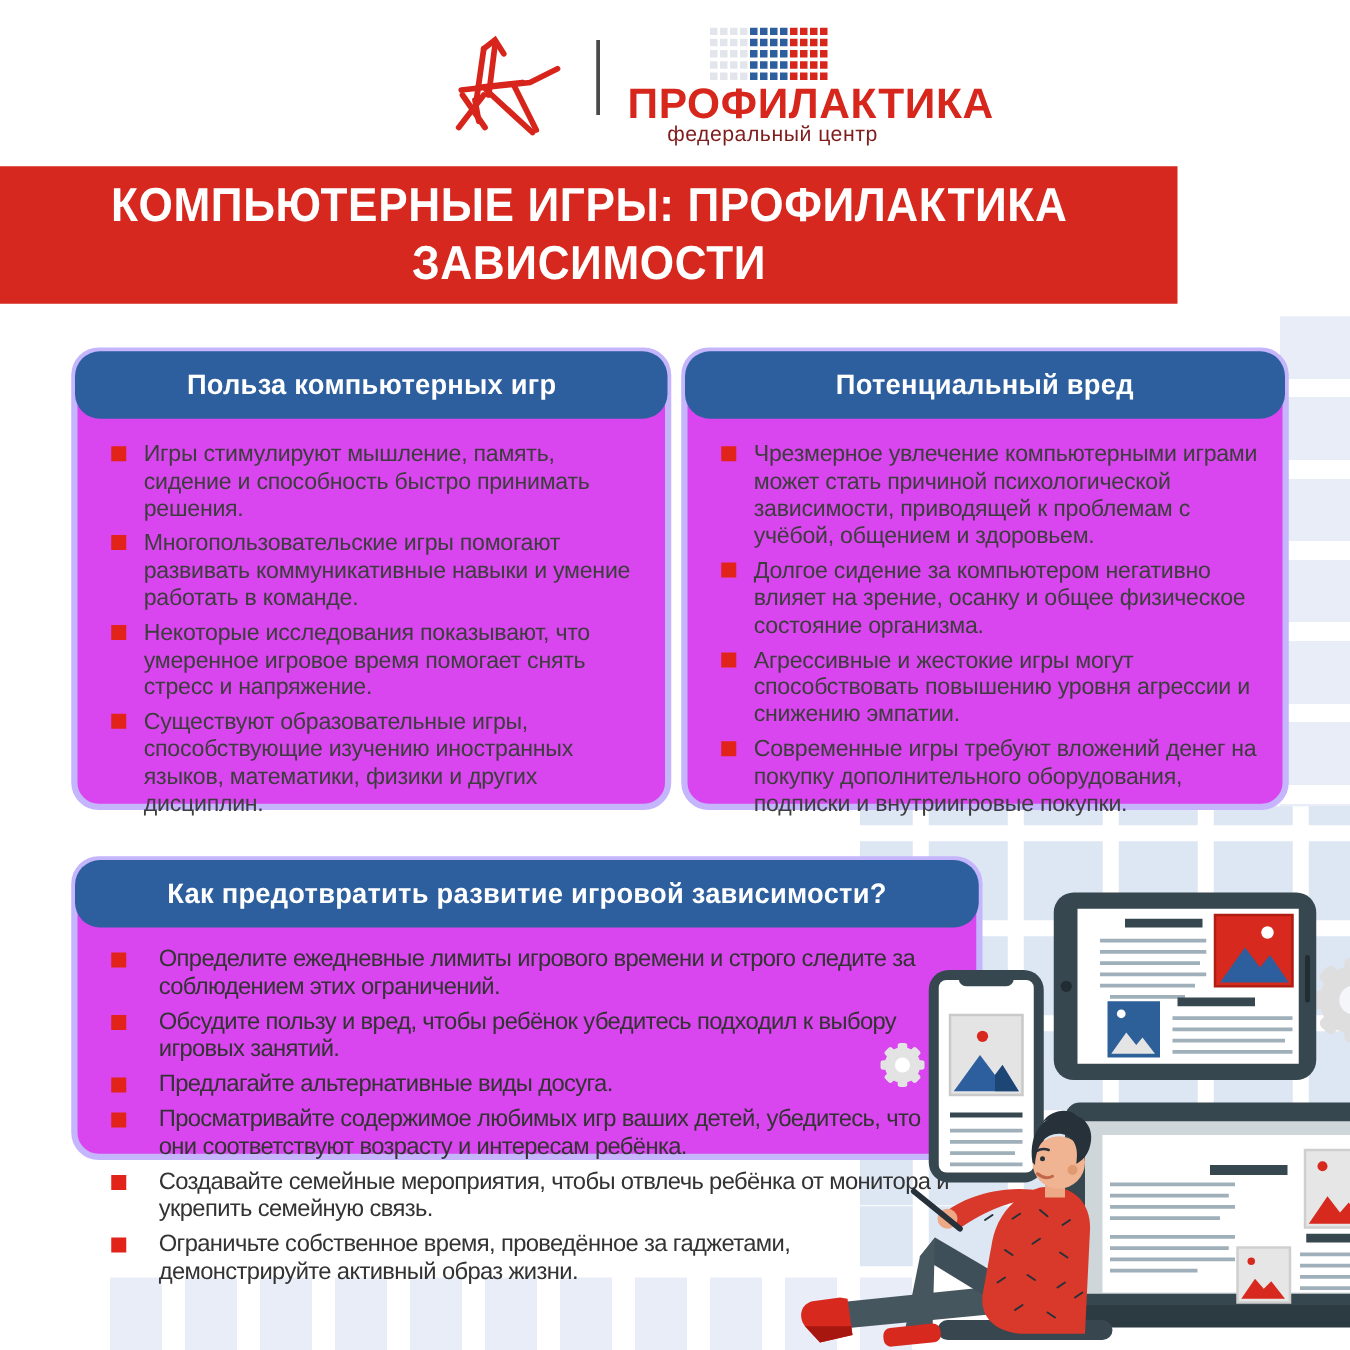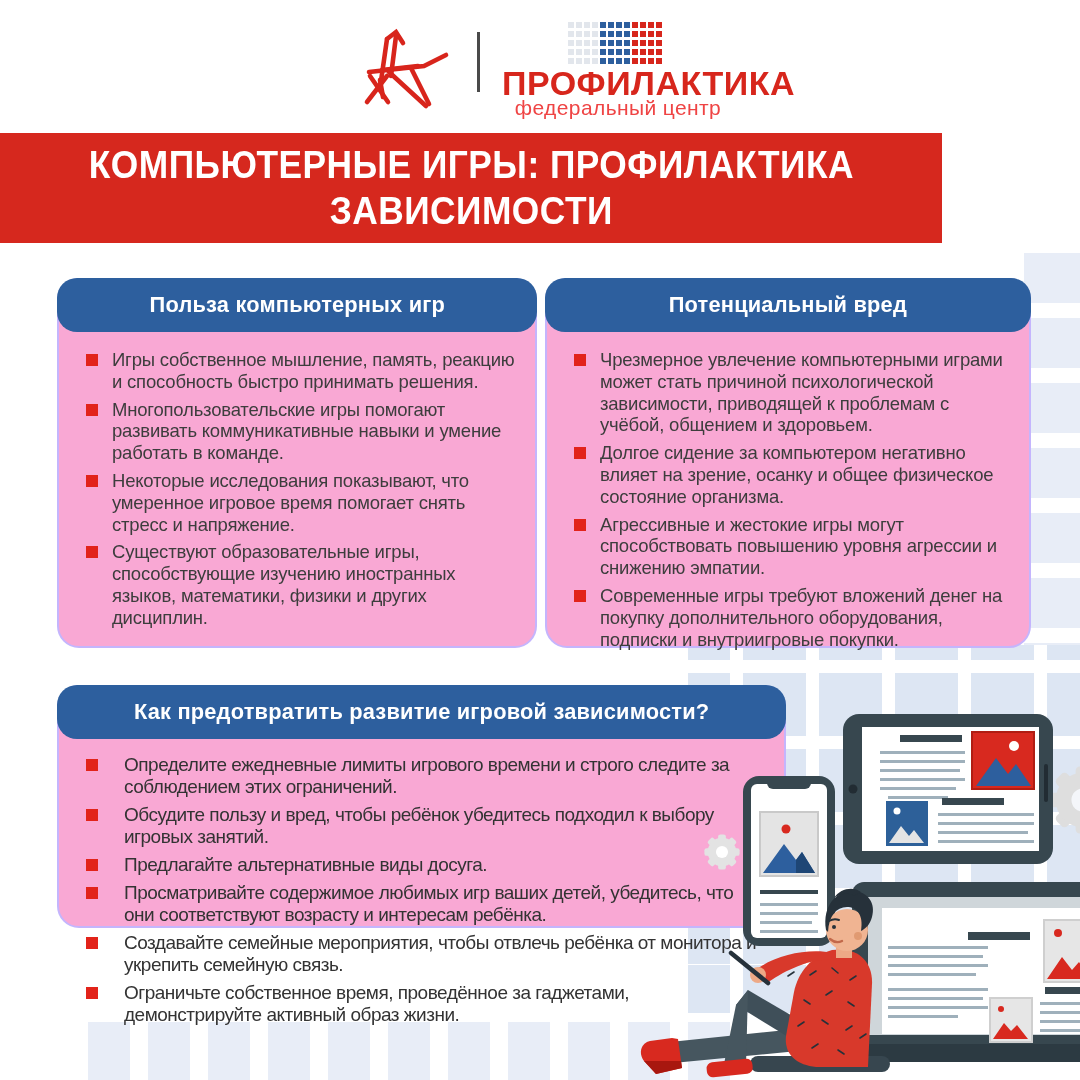--- a/index.html
+++ b/index.html
@@ -16,30 +16,30 @@
     background-position:-21px -48px;}
   .pat-bottom{left:88px;top:1022px;width:660px;height:58px;
     background:repeating-linear-gradient(90deg,#e8edf7 0 42px,#ffffff 42px 60px);}
 
   
   .logo-chair{position:absolute;left:356px;top:24px;width:94px;height:96px;z-index:3;}
   .logo-divider{position:absolute;left:477px;top:32px;width:3px;height:60px;background:#4a4a4a;z-index:3;}
   .logo-block{position:absolute;left:502px;top:22px;width:232px;text-align:center;z-index:3;}
   .logo-mosaic{display:block;margin:0 auto 4px auto;}
   .logo-brand{font-size:34px;font-weight:800;color:#d7261c;letter-spacing:.5px;line-height:30px;}
-  .logo-subtitle{font-size:21px;color:#ef4444;letter-spacing:.4px;line-height:20px;}
+  .logo-subtitle{font-size:17px;color:#7f1d1d;letter-spacing:.4px;line-height:20px;}
 
   
   .banner{position:absolute;left:0;top:133px;width:942px;height:110px;background:#d6281e;z-index:1;
     display:flex;flex-direction:column;justify-content:center;align-items:center;}
   .banner .line{color:#ffffff;font-weight:800;font-size:38px;line-height:46px;letter-spacing:.5px;
     transform:scaleX(.93);transform-origin:center;white-space:nowrap;}
 
   
-  .card{position:absolute;background:#f9a8d4;border:2px solid #c4b5fd;border-radius:22px;z-index:1;box-sizing:border-box;}
+  .card{position:absolute;background:#d946ef;border:5px solid #c4b5fd;border-radius:22px;z-index:1;box-sizing:border-box;}
   .card-benefits{left:57px;top:278px;width:480px;height:370px;}
   .card-harm{left:545px;top:278px;width:486px;height:370px;padding-left:40px;}
   .card-prevention{left:57px;top:685px;width:729px;height:243px;text-decoration:underline;}
   .card-header{position:absolute;left:-2px;top:-2px;right:-2px;height:54px;background:#2d5f9e;border-radius:20px;
     display:flex;align-items:center;justify-content:center;}
   .card-header .ttl{color:#ffffff;font-weight:700;font-size:22.5px;letter-spacing:.2px;transform:scaleX(.97);white-space:nowrap;}
   .card-body{position:absolute;left:0;right:0;top:54px;bottom:0;padding:15px 18px 0 27px;}
   ul.blist{list-style:none;margin:0;padding:0;}
   ul.blist li{display:flex;align-items:flex-start;margin:0 0 6px 0;}
   .sq{flex:0 0 12px;width:12px;height:12px;background:#e2231a;margin:5px 14px 0 0;}
@@ -150,21 +150,21 @@
   </div>
 
   <div class="card card-benefits">
     <div class="card-header">
       <span class="ttl">Польза компьютерных игр</span>
     </div>
     <div class="card-body">
       <ul class="blist">
         <li>
             <span class="sq"></span>
-            <span class="btxt">Игры собственное мышление, память, реакцию и способность быстро принимать решения.</span>
+            <span class="btxt">Игры стимулируют мышление, память, сидение и способность быстро принимать решения.</span>
           </li>
         <li>
             <span class="sq"></span>
             <span class="btxt">Многопользовательские игры помогают развивать коммуникативные навыки и умение работать в команде.</span>
           </li>
         <li>
             <span class="sq"></span>
             <span class="btxt">Некоторые исследования показывают, что умеренное игровое время помогает снять стресс и напряжение.</span>
           </li>
         <li>

